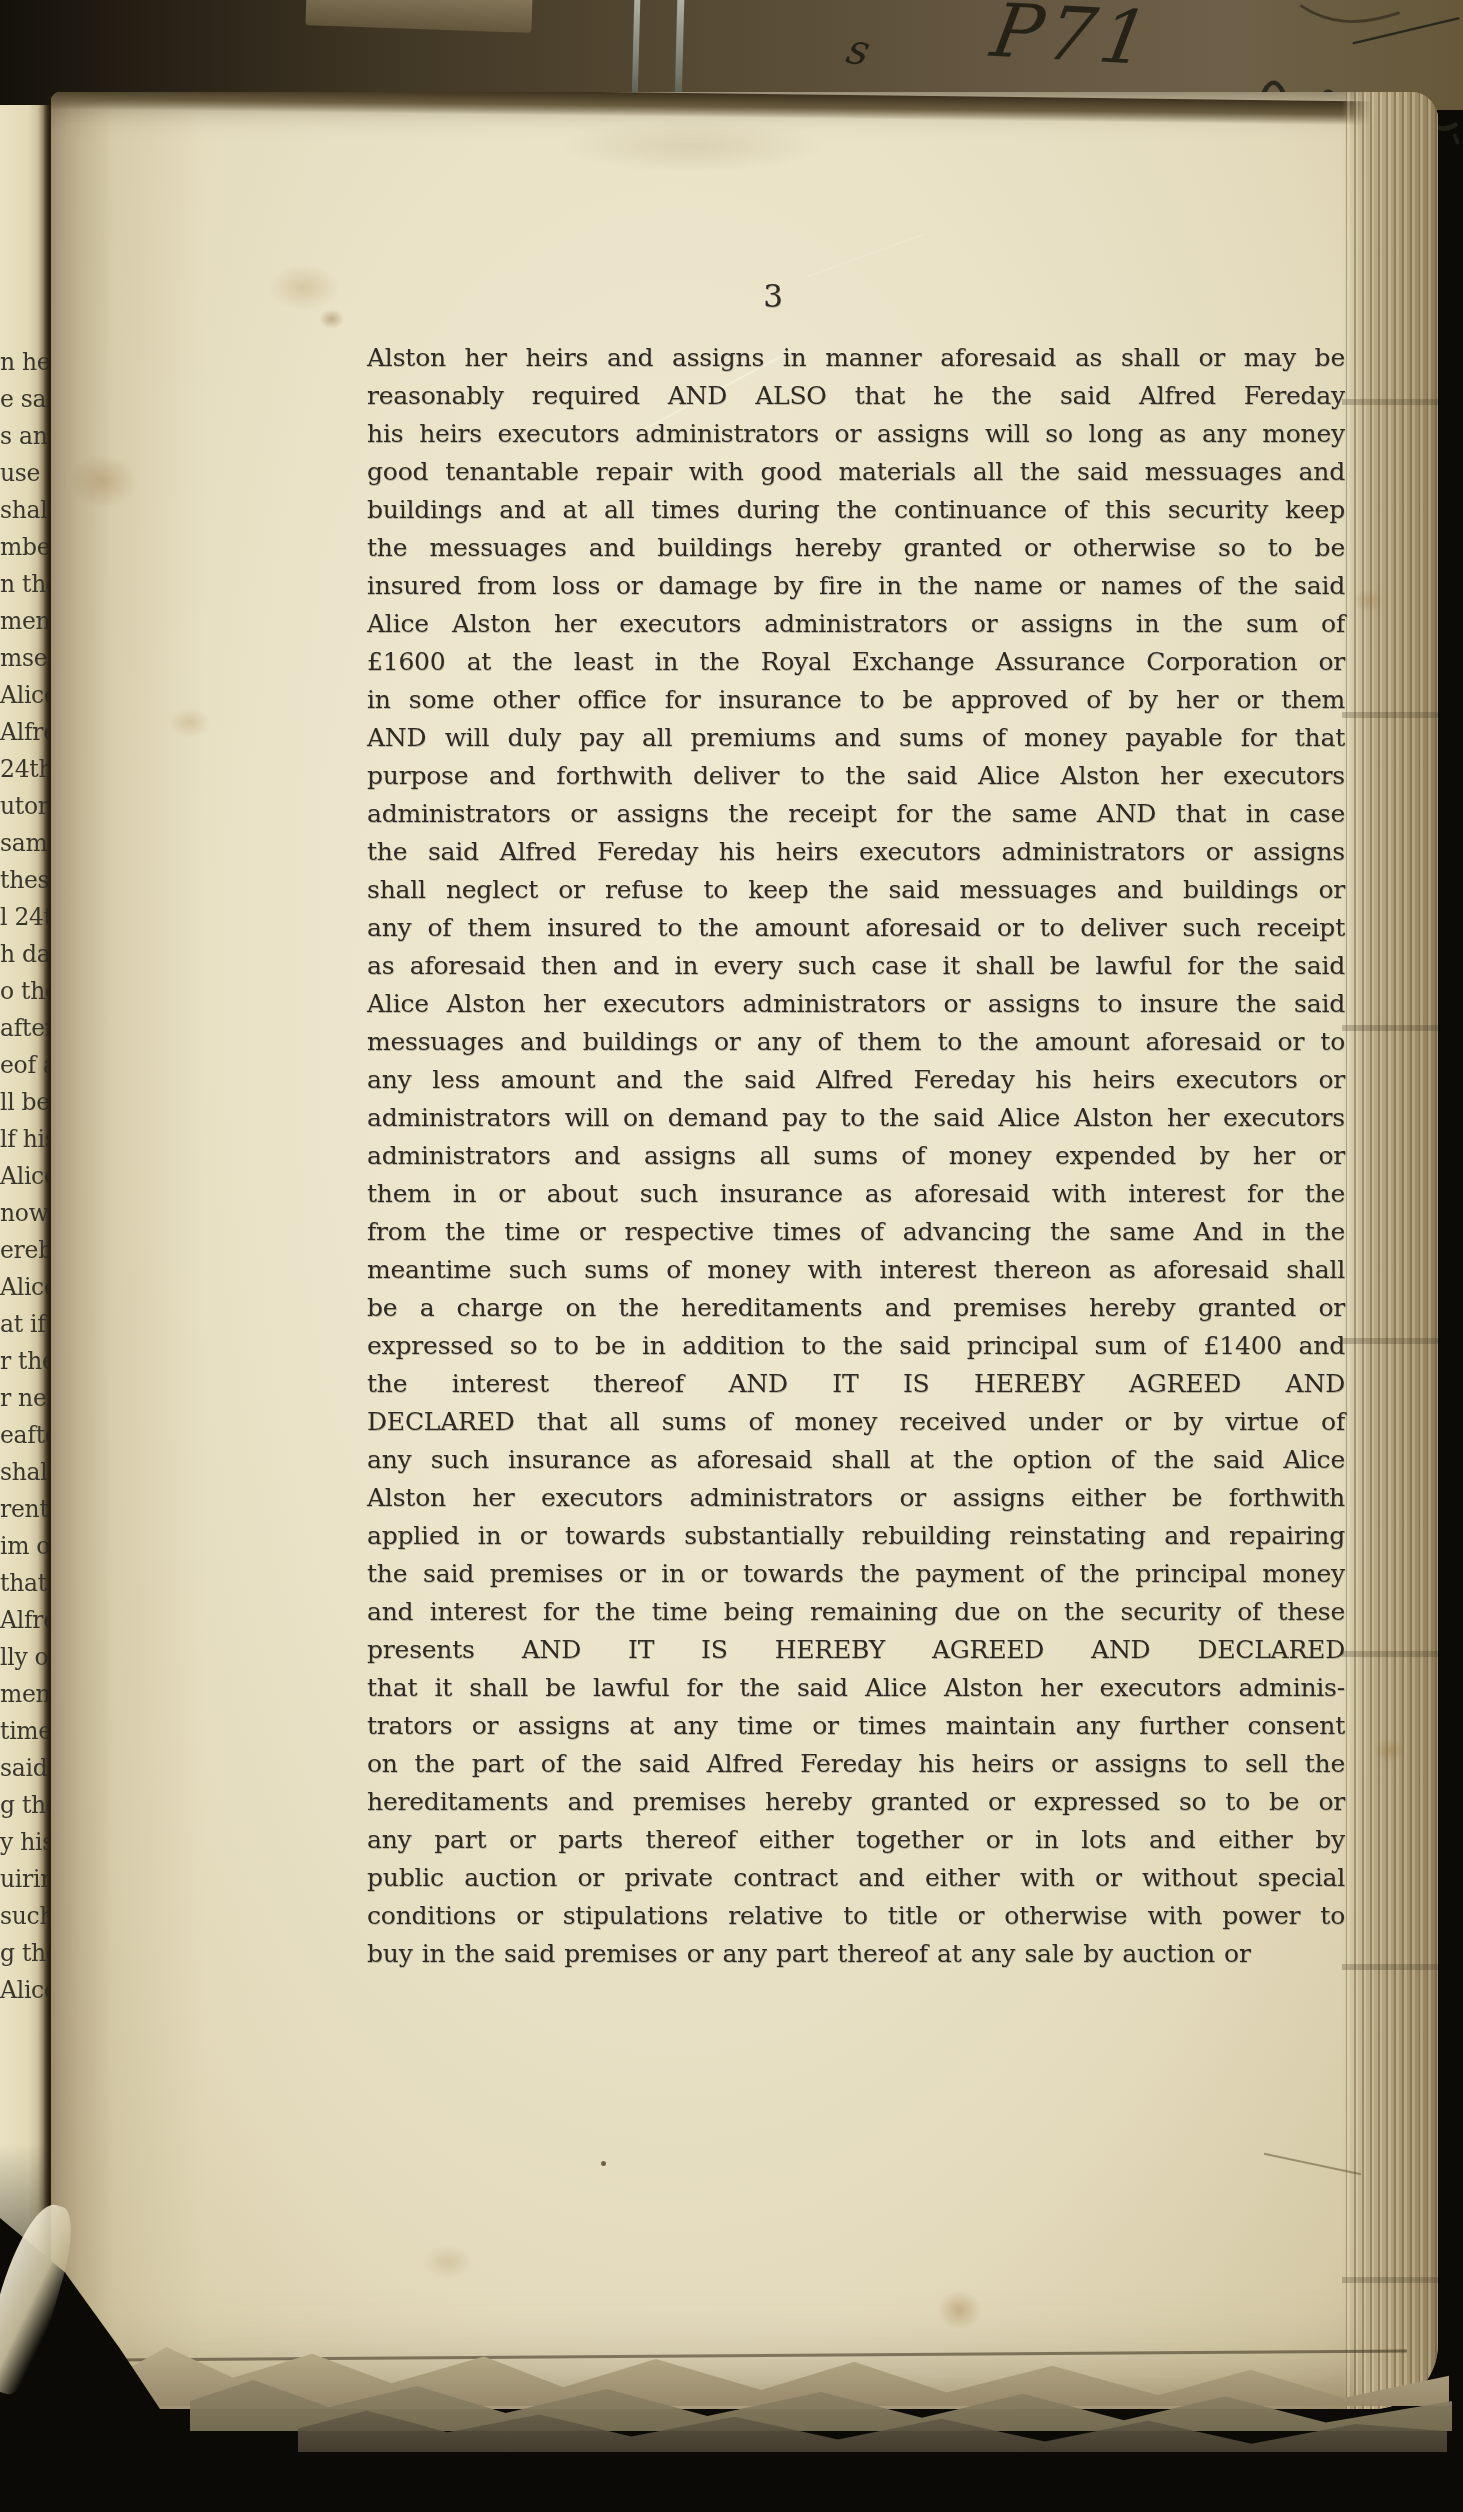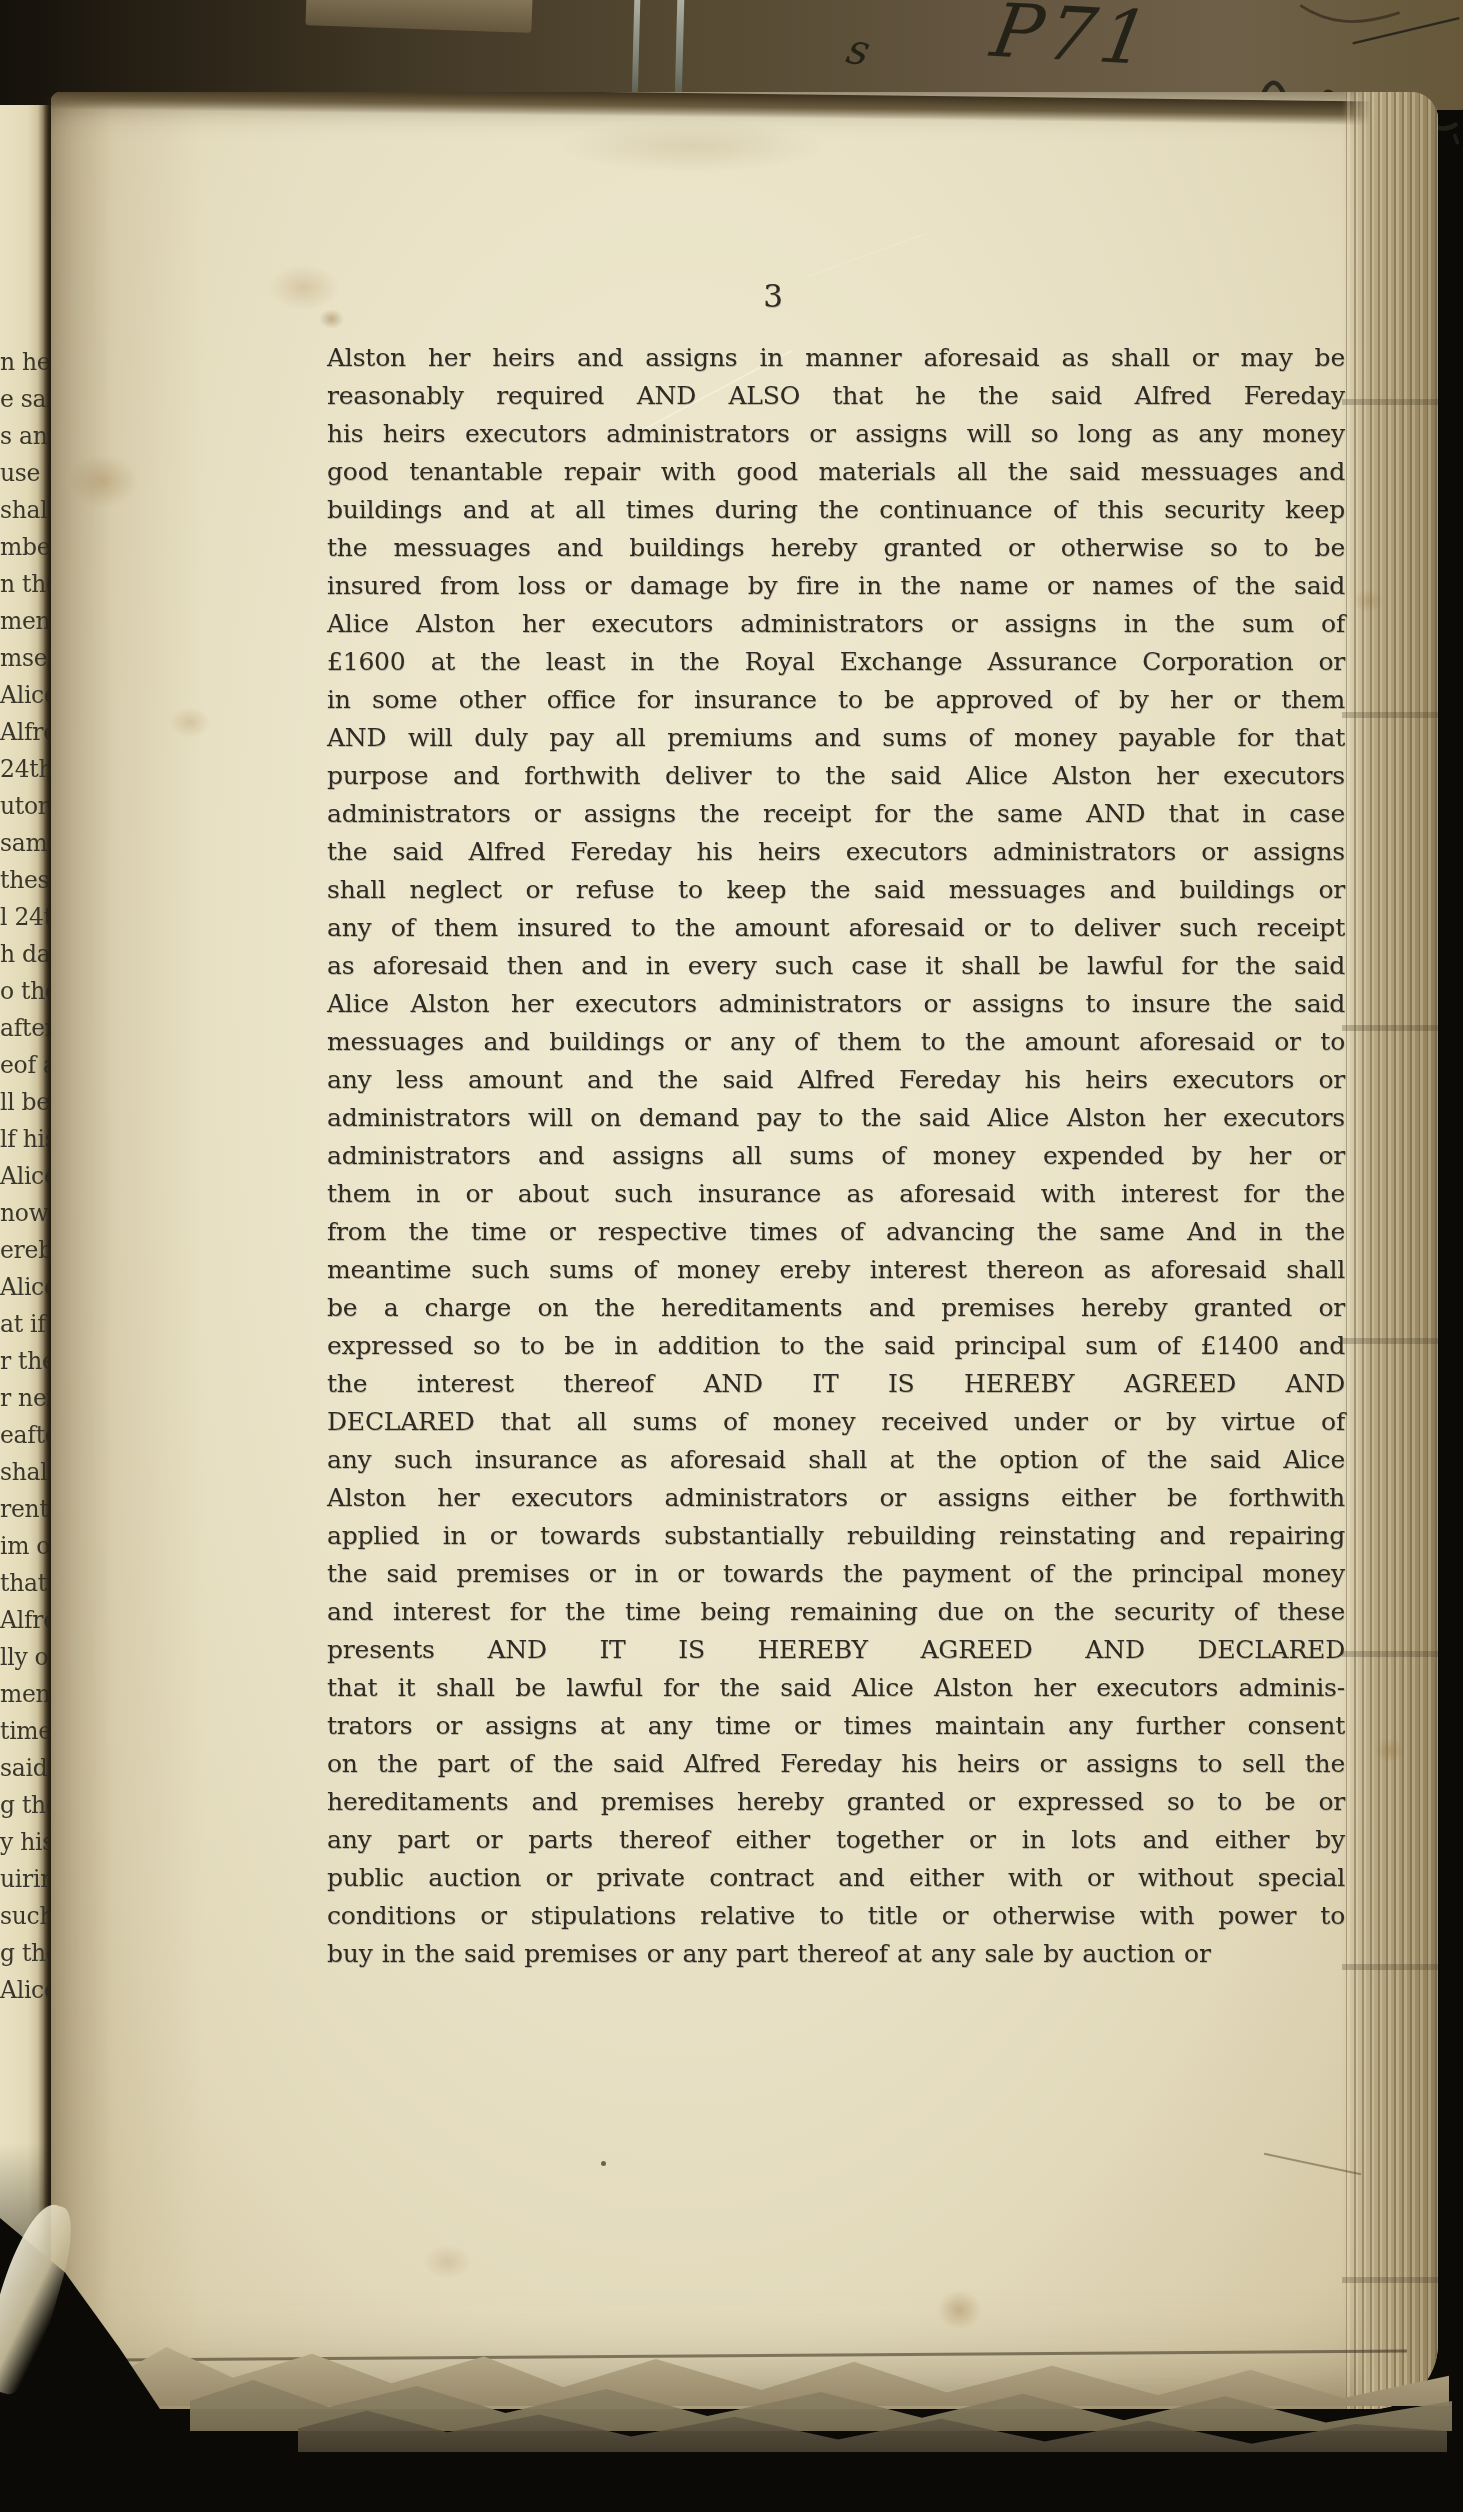--- a/index.html
+++ b/index.html
@@ -90,20 +90,21 @@
     font-size:31px; color:#2f2b24; text-align:center;
     text-shadow:0.5px 0.5px 0 rgba(45,40,32,.25);
   }
 
   .text-block { position:absolute; left:276px; top:247px; width:1018px; }
   .text-line {
     height:38px; line-height:38px; font-size:25px; color:#2f2b24;
     letter-spacing:-0.2px; word-spacing:1.4px;
     text-align:justify; text-align-last:justify;
     text-shadow:0.5px 0.5px 0 rgba(47,43,36,.28);
+    margin-left:40px;
   }
   .text-line:last-child { text-align-last:left; }
 
   
   .stain { position:absolute; border-radius:50%; }
   .st1 { left:217px; top:172px; width:72px; height:47px; background:radial-gradient(ellipse,rgba(150,110,50,.22),rgba(150,110,50,0) 70%); }
   .st2 { left:268px; top:217px; width:25px; height:20px; background:radial-gradient(ellipse,rgba(130,90,40,.38),rgba(130,90,40,0) 70%); }
   .st3 { left:16.3px; top:362px; width:72px; height:54px; background:radial-gradient(ellipse,rgba(140,100,45,.28),rgba(140,100,45,0) 70%); }
   .st4 { left:118px; top:615px; width:42px; height:31px; background:radial-gradient(ellipse,rgba(140,100,45,.20),rgba(140,100,45,0) 70%); }
   .st5 { left:1302px; top:497px; width:31px; height:23.5px; background:radial-gradient(ellipse,rgba(140,100,45,.25),rgba(140,100,45,0) 70%); }
@@ -260,21 +261,21 @@
         <div class="text-line">shall neglect or refuse to keep the said messuages and buildings or</div>
         <div class="text-line">any of them insured to the amount aforesaid or to deliver such receipt</div>
         <div class="text-line">as aforesaid then and in every such case it shall be lawful for the said</div>
         <div class="text-line">Alice Alston her executors administrators or assigns to insure the said</div>
         <div class="text-line">messuages and buildings or any of them to the amount aforesaid or to</div>
         <div class="text-line">any less amount and the said Alfred Fereday his heirs executors or</div>
         <div class="text-line">administrators will on demand pay to the said Alice Alston her executors</div>
         <div class="text-line">administrators and assigns all sums of money expended by her or</div>
         <div class="text-line">them in or about such insurance as aforesaid with interest for the</div>
         <div class="text-line">from the time or respective times of advancing the same And in the</div>
-        <div class="text-line">meantime such sums of money ereby interest thereon as aforesaid shall</div>
+        <div class="text-line">meantime such sums of money with interest thereon as aforesaid shall</div>
         <div class="text-line">be a charge on the hereditaments and premises hereby granted or</div>
         <div class="text-line">expressed so to be in addition to the said principal sum of £1400 and</div>
         <div class="text-line">the interest thereof AND IT IS HEREBY AGREED AND</div>
         <div class="text-line">DECLARED that all sums of money received under or by virtue of</div>
         <div class="text-line">any such insurance as aforesaid shall at the option of the said Alice</div>
         <div class="text-line">Alston her executors administrators or assigns either be forthwith</div>
         <div class="text-line">applied in or towards substantially rebuilding reinstating and repairing</div>
         <div class="text-line">the said premises or in or towards the payment of the principal money</div>
         <div class="text-line">and interest for the time being remaining due on the security of these</div>
         <div class="text-line">presents AND IT IS HEREBY AGREED AND DECLARED</div>

